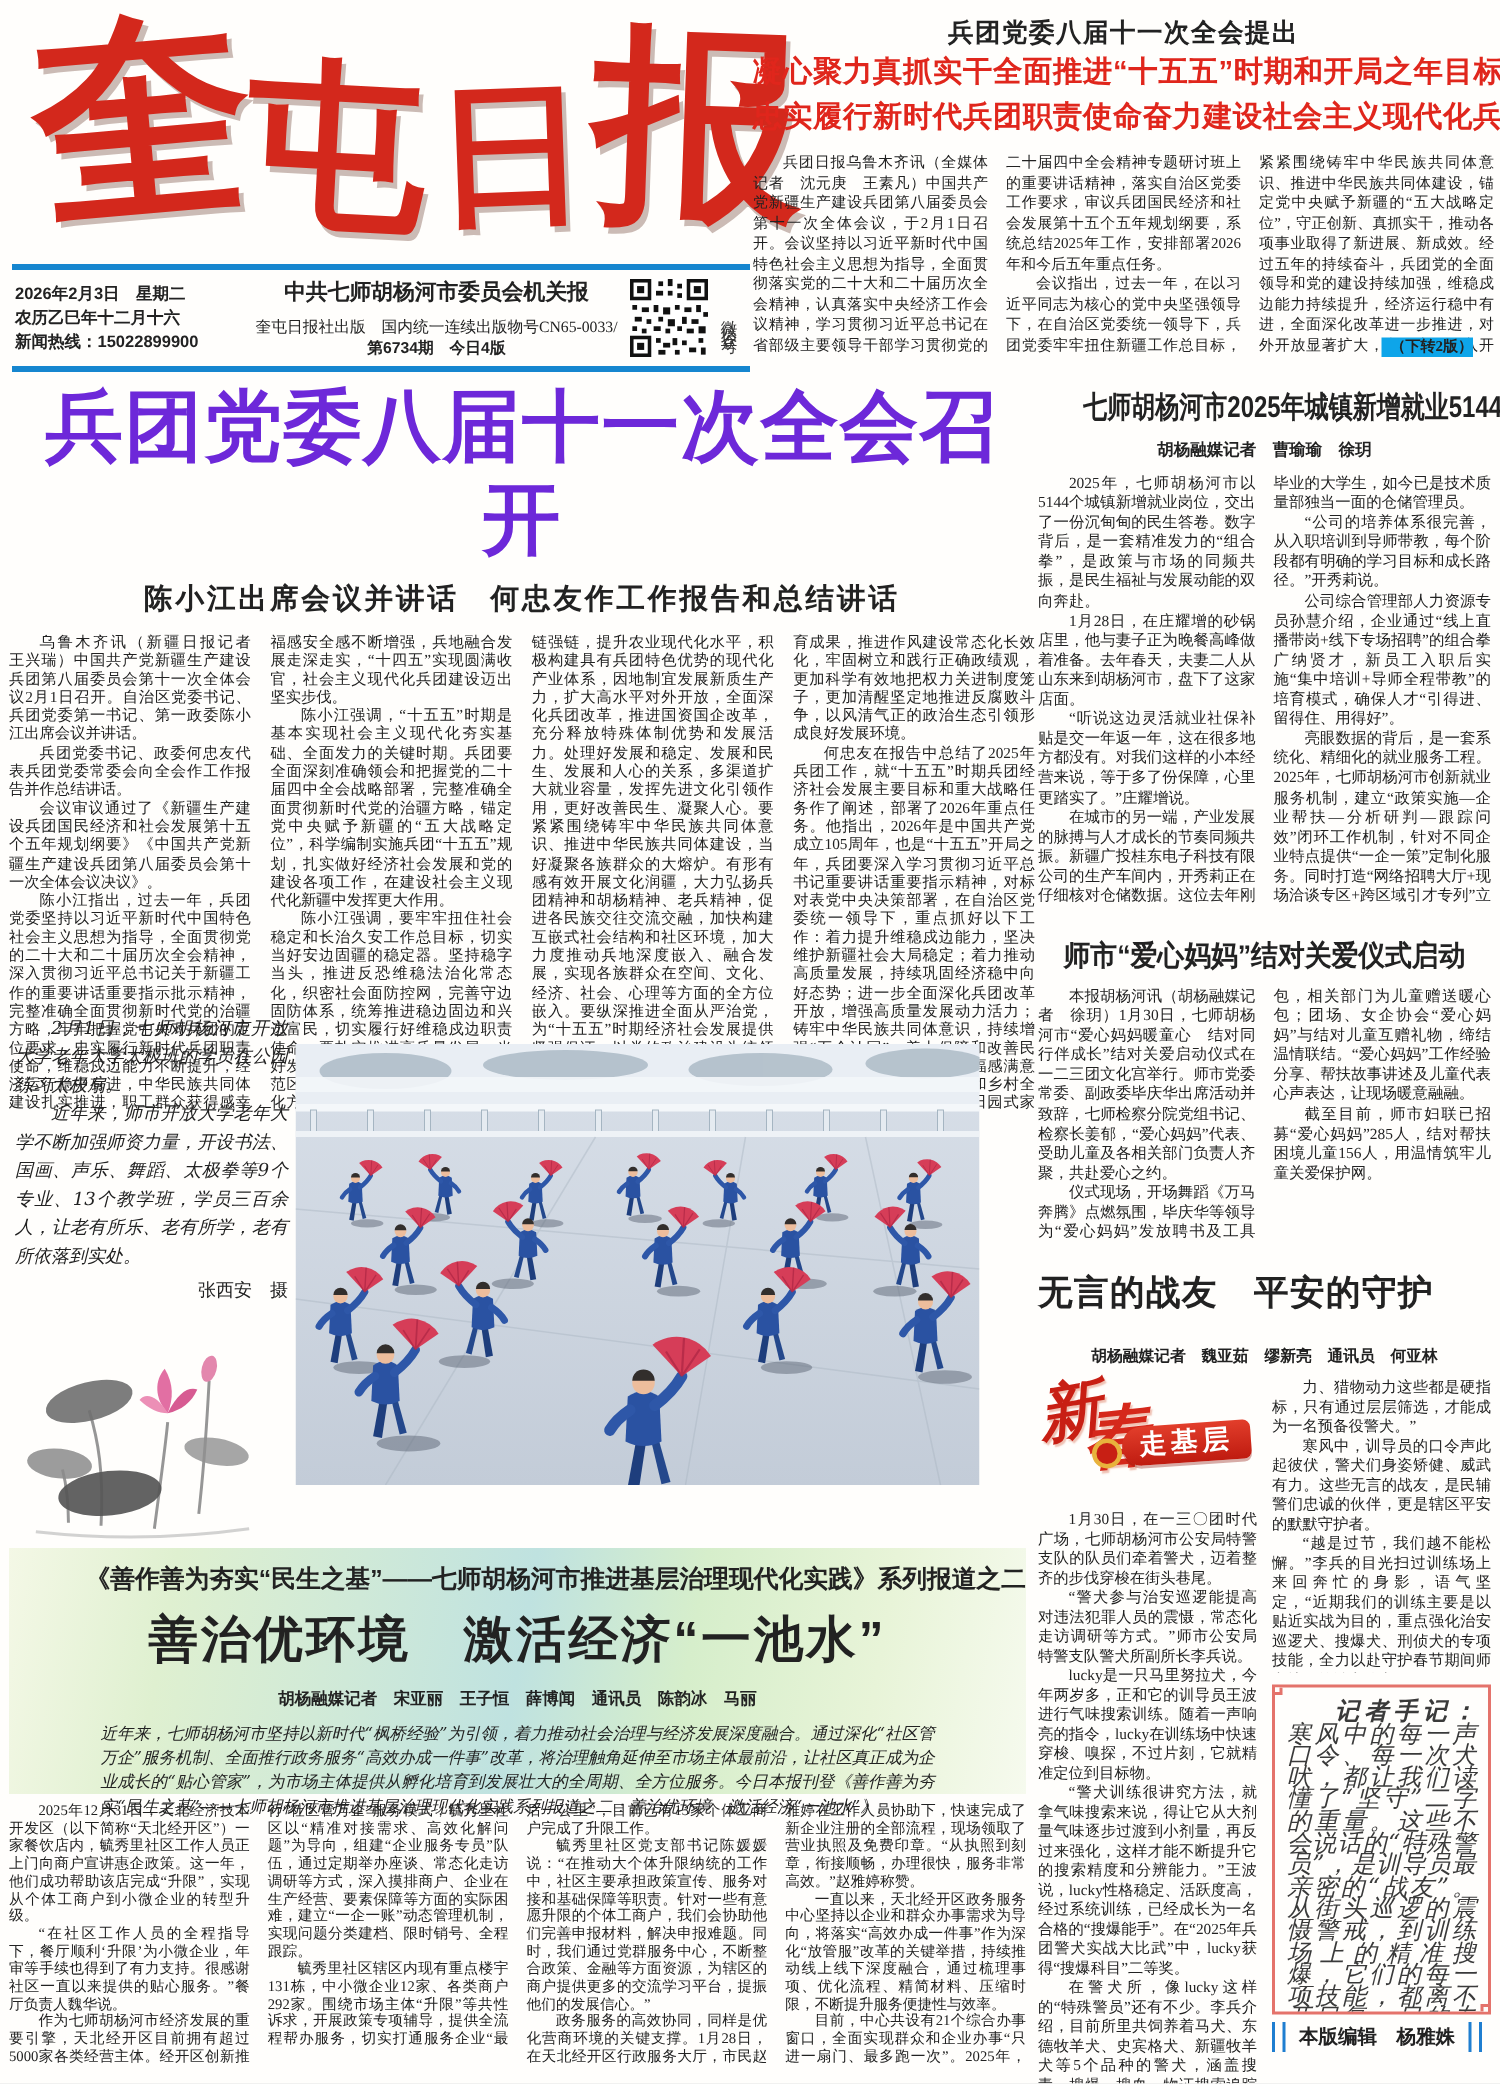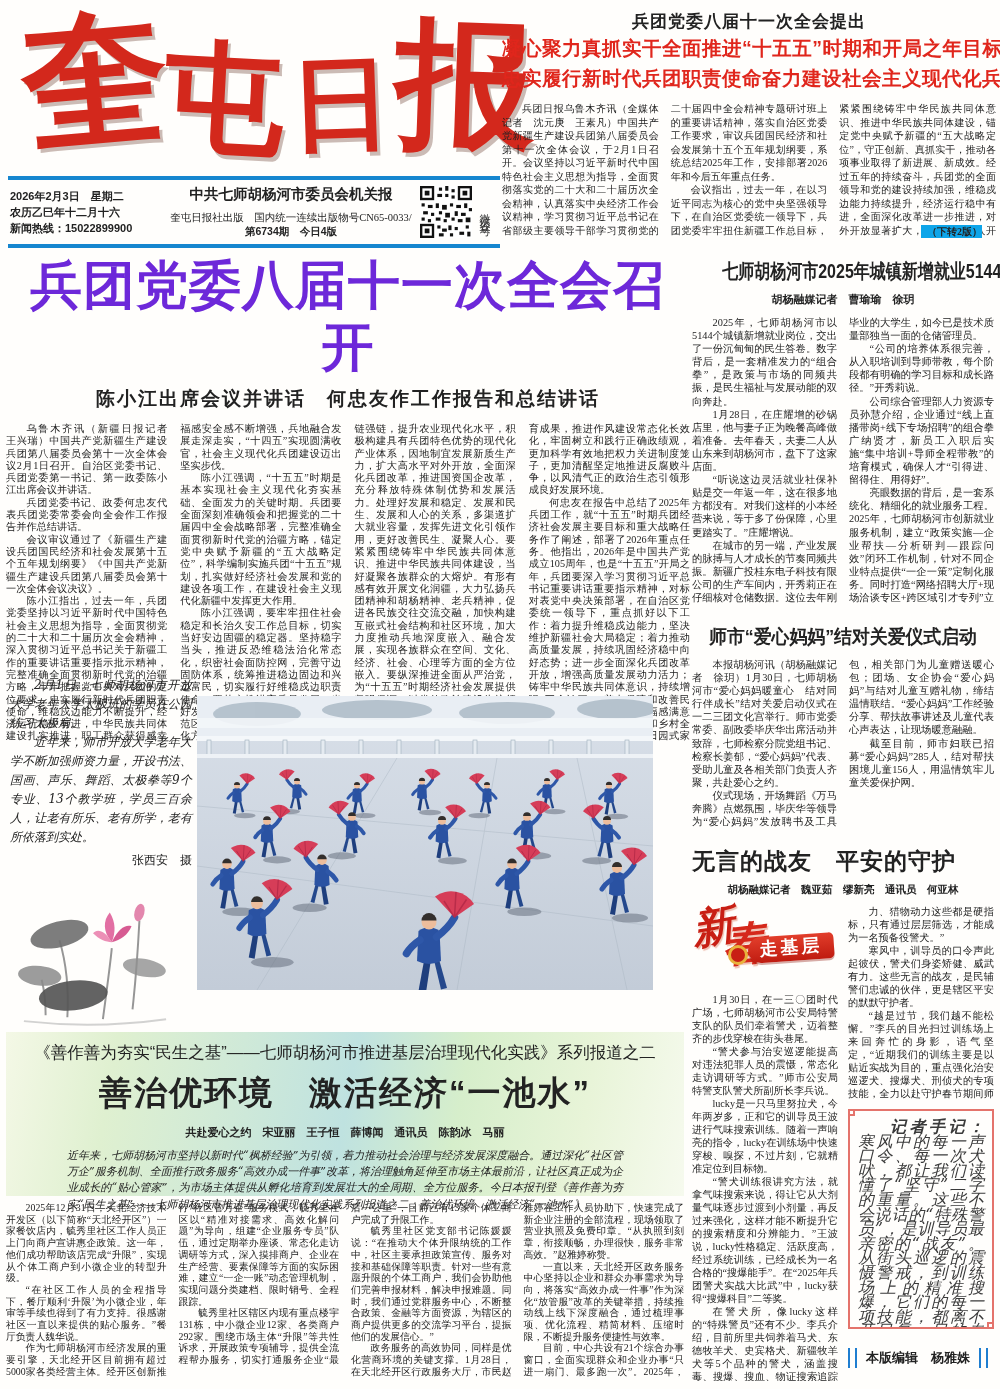--- a/index.html
+++ b/index.html
@@ -53,40 +53,40 @@
 
   
   .cap{left:10px;top:676px;width:182px;font-size:12px;line-height:19px;}
   .cap-credit{text-align:right;margin-top:4px;font-style:normal;text-indent:0;}
   .lotus{left:16px;top:878px;width:158px;height:150px;}
   .photo{left:197px;top:696px;width:456px;height:294px;}
 
   
   .green{left:6px;top:1032px;width:678px;height:164px;
          background:linear-gradient(100deg,#f4f8e6 0%,#dff0d0 16%,#cfe9d8 34%,#bfe2e0 50%,#d6eecb 66%,#e8f4d8 84%,#f6faee 100%);}
-  .g-kicker{text-align:center;font-size:16.5px;font-weight:normal;font-family:"Liberation Sans",sans-serif;margin-top:10px;}
+  .g-kicker{text-align:right;font-size:16.5px;font-weight:bold;font-family:"Liberation Sans",sans-serif;margin-top:10px;}
   .g-h{text-align:center;font-size:33px;font-weight:900;font-family:"Liberation Sans",sans-serif;
        letter-spacing:2px;margin-top:7px;}
   .g-byline{text-align:center;font-size:11px;font-weight:bold;font-family:"Liberation Sans",sans-serif;margin-top:9px;}
   .g-lead{width:556px;margin:8px auto 0;font-size:11px;line-height:16.2px;}
   .bottom-body{left:6px;top:1202px;width:678px;height:185px;column-count:4;column-gap:12px;
                font-size:9.8px;line-height:11.7px;}
 
   
   .rail{left:692px;top:258px;width:302px;}
   .rr-h1{font-size:20px;font-weight:900;font-family:"Liberation Sans",sans-serif;white-space:nowrap;
          transform:scaleX(.8);transform-origin:center;text-align:center;}
   .rr-byline{text-align:center;font-size:11px;font-weight:bold;font-family:"Liberation Sans",sans-serif;margin-top:7px;}
   .rr-body1{margin-top:9px;height:300px;column-count:2;column-gap:12px;font-size:10.3px;line-height:13.1px;}
   .rr-h2{font-size:19px;font-weight:900;font-family:"Liberation Sans",sans-serif;white-space:nowrap;
          transform:scaleX(.94);transform-origin:center;text-align:center;margin-top:8px;}
   .rr-body2{margin-top:8px;height:178px;column-count:2;column-gap:12px;font-size:10.3px;line-height:13.1px;}
   .rr-h3{font-size:23px;font-weight:900;font-family:"Liberation Sans",sans-serif;
          letter-spacing:1px;margin-top:10px;}
-  .rr-byline3{text-align:center;font-size:10.5px;font-weight:bold;font-family:"Liberation Sans",sans-serif;margin-top:6px;}
+  .rr-byline3{text-align:center;font-size:10.5px;font-weight:bold;font-family:"Liberation Sans",sans-serif;margin-top:20px;}
   .dogcols{display:flex;gap:10px;margin-top:8px;}
   .dogcol{width:146px;font-size:10.2px;line-height:13px;}
   .dogcol-paras{overflow:hidden;}
   .dc1-paras{height:388px;}
   .dc2-paras{height:196px;}
 
   
   .nc-badge{position:relative;width:142px;height:82px;margin-bottom:6px;}
   .nc-xin{position:absolute;left:0;top:-6px;font:bold italic 42px "DejaVu Serif",serif;color:#c81f14;
           transform:rotate(-10deg);text-shadow:1px 2px 1px rgba(220,120,90,.45);}
@@ -324,21 +324,21 @@
         <use href="#dancer" transform="translate(420,176) scale(1.0)"></use>
         <use href="#dancer" transform="translate(60,212) scale(1.18)"></use>
         <use href="#dancer" transform="translate(232,232) scale(1.5)"></use>
       </g>
     </svg>
   </div>
 
   <div class="abs green">
     <div class="g-kicker">《善作善为夯实“民生之基”——七师胡杨河市推进基层治理现代化实践》系列报道之二</div>
     <div class="g-h">善治优环境　激活经济“一池水”</div>
-    <div class="g-byline">共赴爱心之约　宋亚丽　王子恒　薛博闻　通讯员　陈韵冰　马丽</div>
+    <div class="g-byline">胡杨融媒记者　宋亚丽　王子恒　薛博闻　通讯员　陈韵冰　马丽</div>
     <div class="g-lead kaiti just">近年来，七师胡杨河市坚持以新时代“枫桥经验”为引领，着力推动社会治理与经济发展深度融合。通过深化“社区管万企”服务机制、全面推行政务服务“高效办成一件事”改革，将治理触角延伸至市场主体最前沿，让社区真正成为企业成长的“贴心管家”，为市场主体提供从孵化培育到发展壮大的全周期、全方位服务。今日本报刊登《善作善为夯实“民生之基”——七师胡杨河市推进基层治理现代化实践系列报道之二：善治优环境　激活经济“一池水”》。</div>
   </div>
 
   <div class="abs bottom-body just cols">
       <p>2025年12月31日，天北经济技术开发区（以下简称“天北经开区”）一家餐饮店内，毓秀里社区工作人员正上门向商户宣讲惠企政策。这一年，他们成功帮助该店完成“升限”，实现从个体工商户到小微企业的转型升级。</p>
       <p>“在社区工作人员的全程指导下，餐厅顺利‘升限’为小微企业，年审等手续也得到了有力支持。很感谢社区一直以来提供的贴心服务。”餐厅负责人魏华说。</p>
       <p>作为七师胡杨河市经济发展的重要引擎，天北经开区目前拥有超过5000家各类经营主体。经开区创新推行“社区管万企”服务模式，毓秀里社区以“精准对接需求、高效化解问题”为导向，组建“企业服务专员”队伍，通过定期举办座谈、常态化走访调研等方式，深入摸排商户、企业在生产经营、要素保障等方面的实际困难，建立“一企一账”动态管理机制，实现问题分类建档、限时销号、全程跟踪。</p>
       <p>毓秀里社区辖区内现有重点楼宇131栋，中小微企业12家、各类商户292家。围绕市场主体“升限”等共性诉求，开展政策专项辅导，提供全流程帮办服务，切实打通服务企业“最后一公里”，目前已有13家个体工商户完成了升限工作。</p>
       <p>毓秀里社区党支部书记陈媛媛说：“在推动大个体升限纳统的工作中，社区主要承担政策宣传、服务对接和基础保障等职责。针对一些有意愿升限的个体工商户，我们会协助他们完善申报材料，解决申报难题。同时，我们通过党群服务中心，不断整合政策、金融等方面资源，为辖区的商户提供更多的交流学习平台，提振他们的发展信心。”</p>
       <p>政务服务的高效协同，同样是优化营商环境的关键支撑。1月28日，在天北经开区行政服务大厅，市民赵雅婷在工作人员协助下，快速完成了新企业注册的全部流程，现场领取了营业执照及免费印章。“从执照到刻章，衔接顺畅，办理很快，服务非常高效。”赵雅婷称赞。</p>

